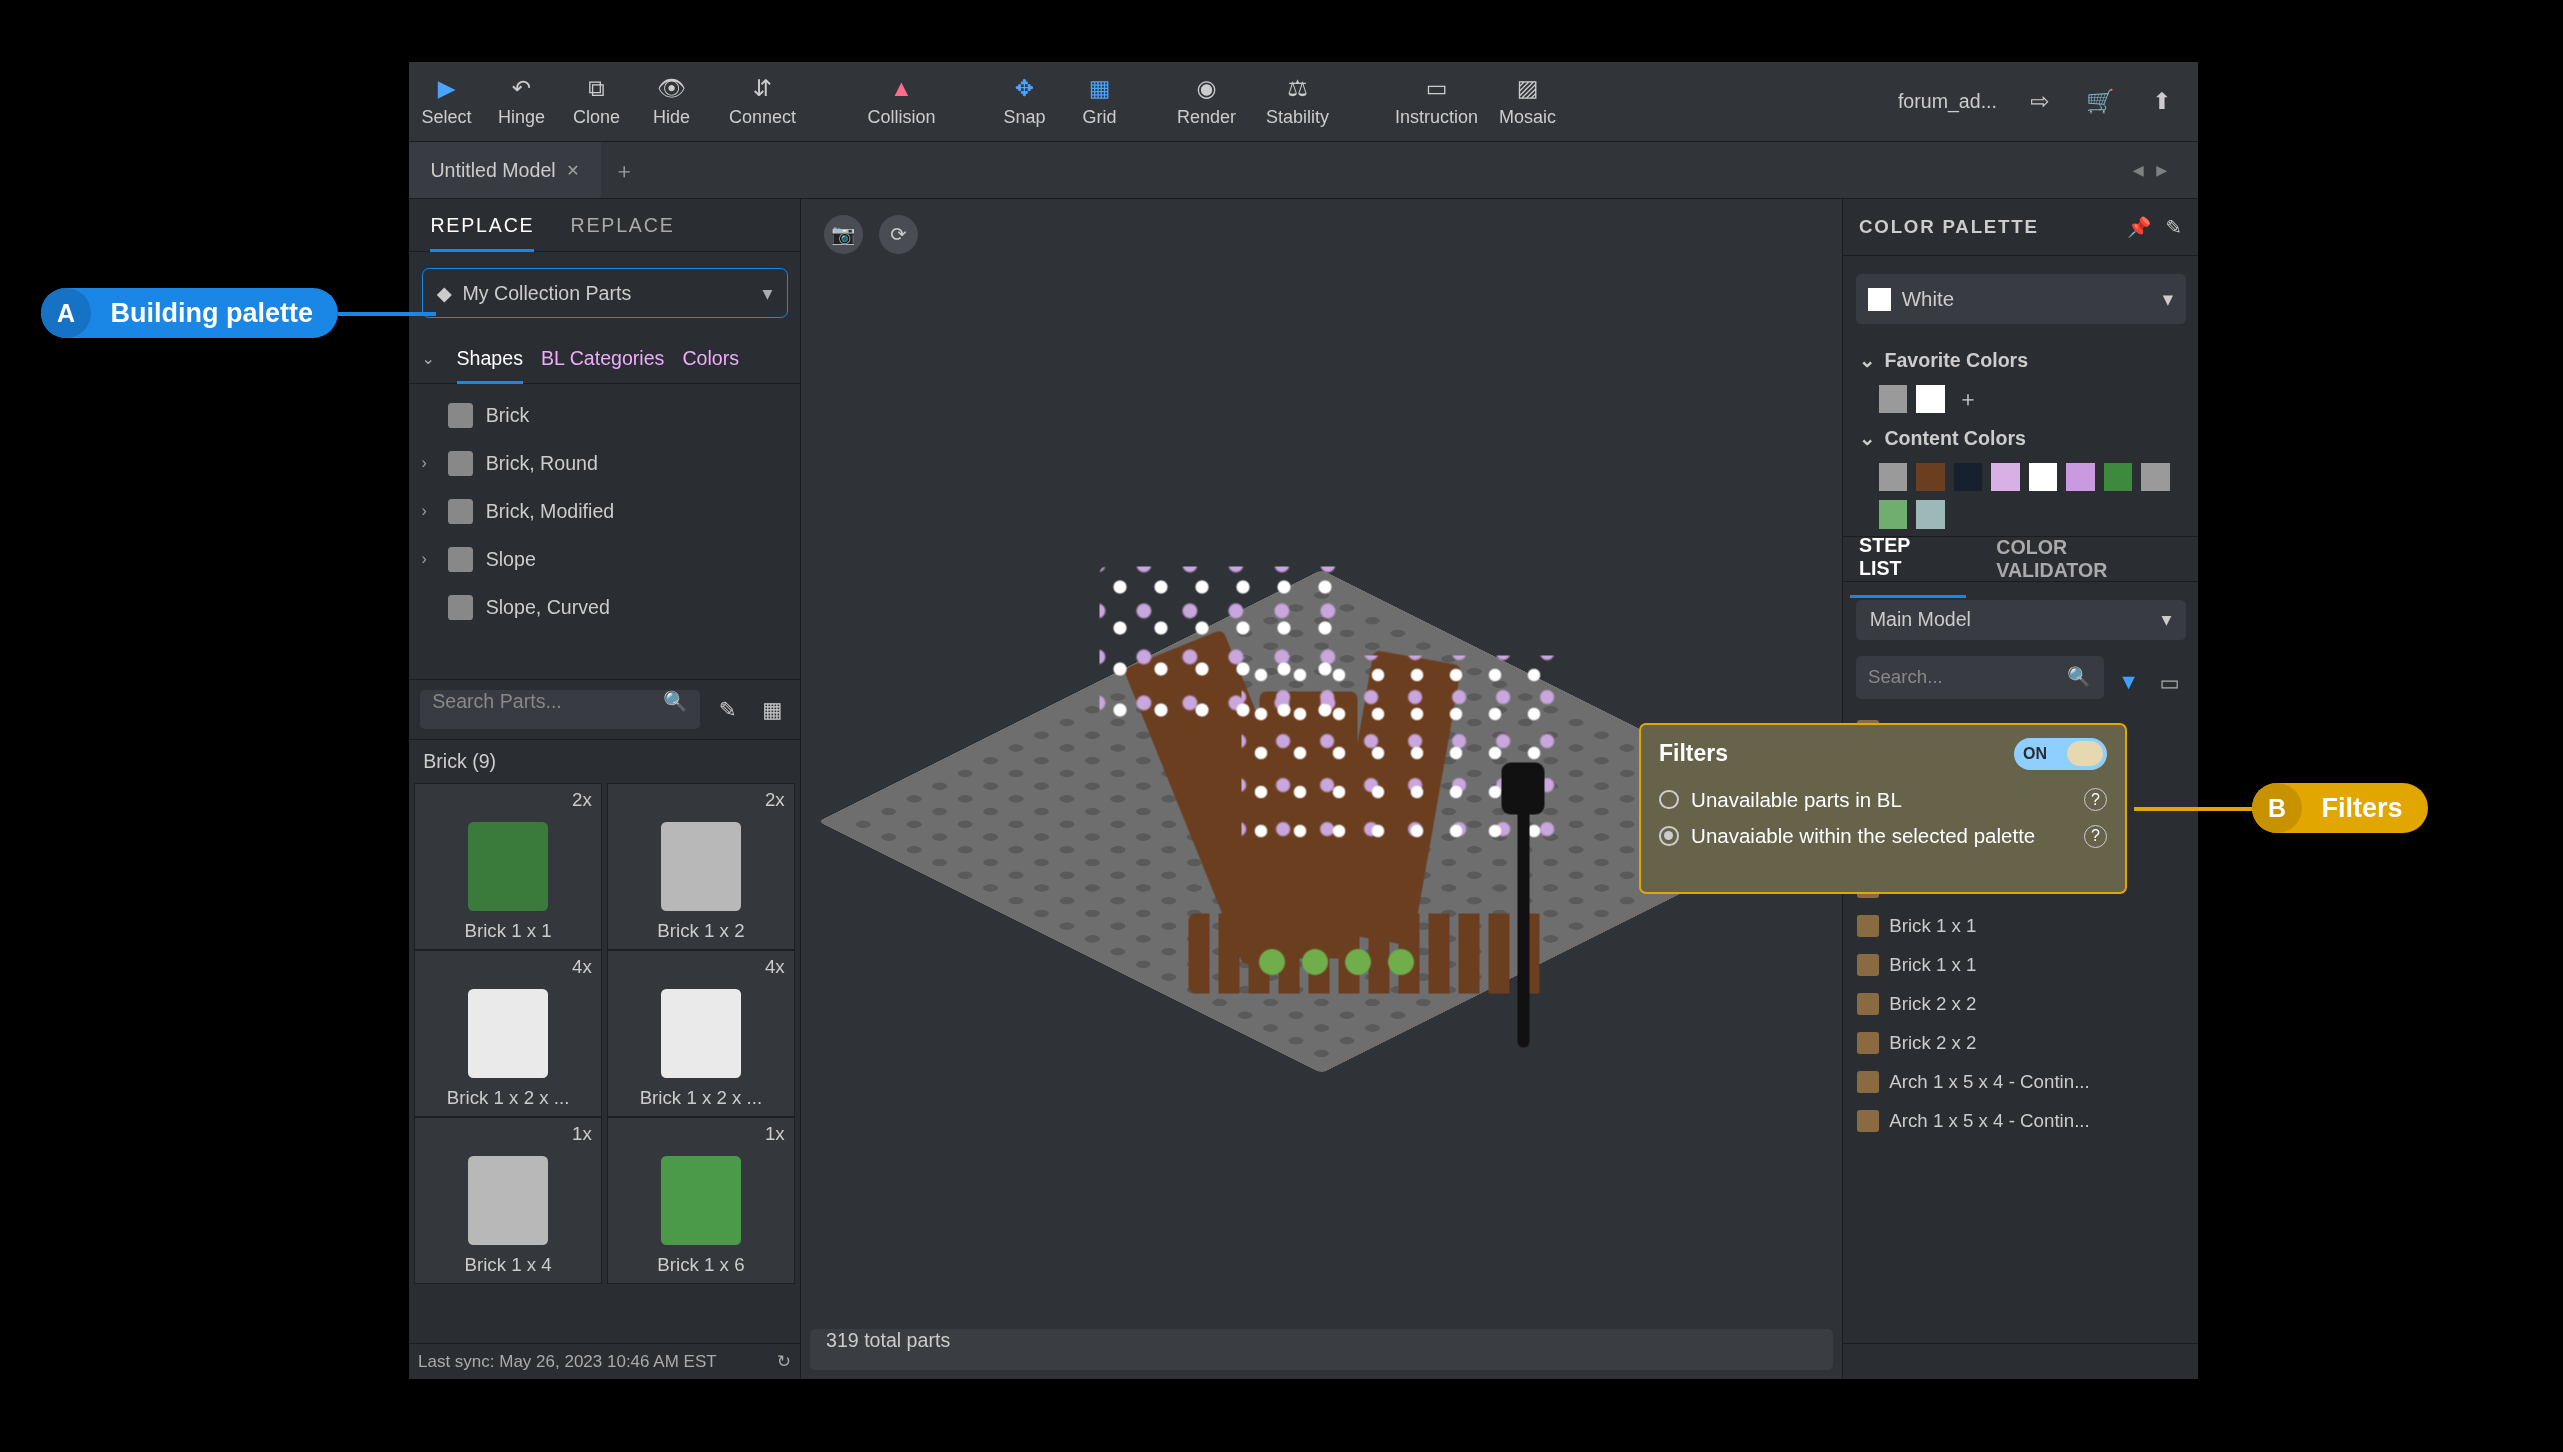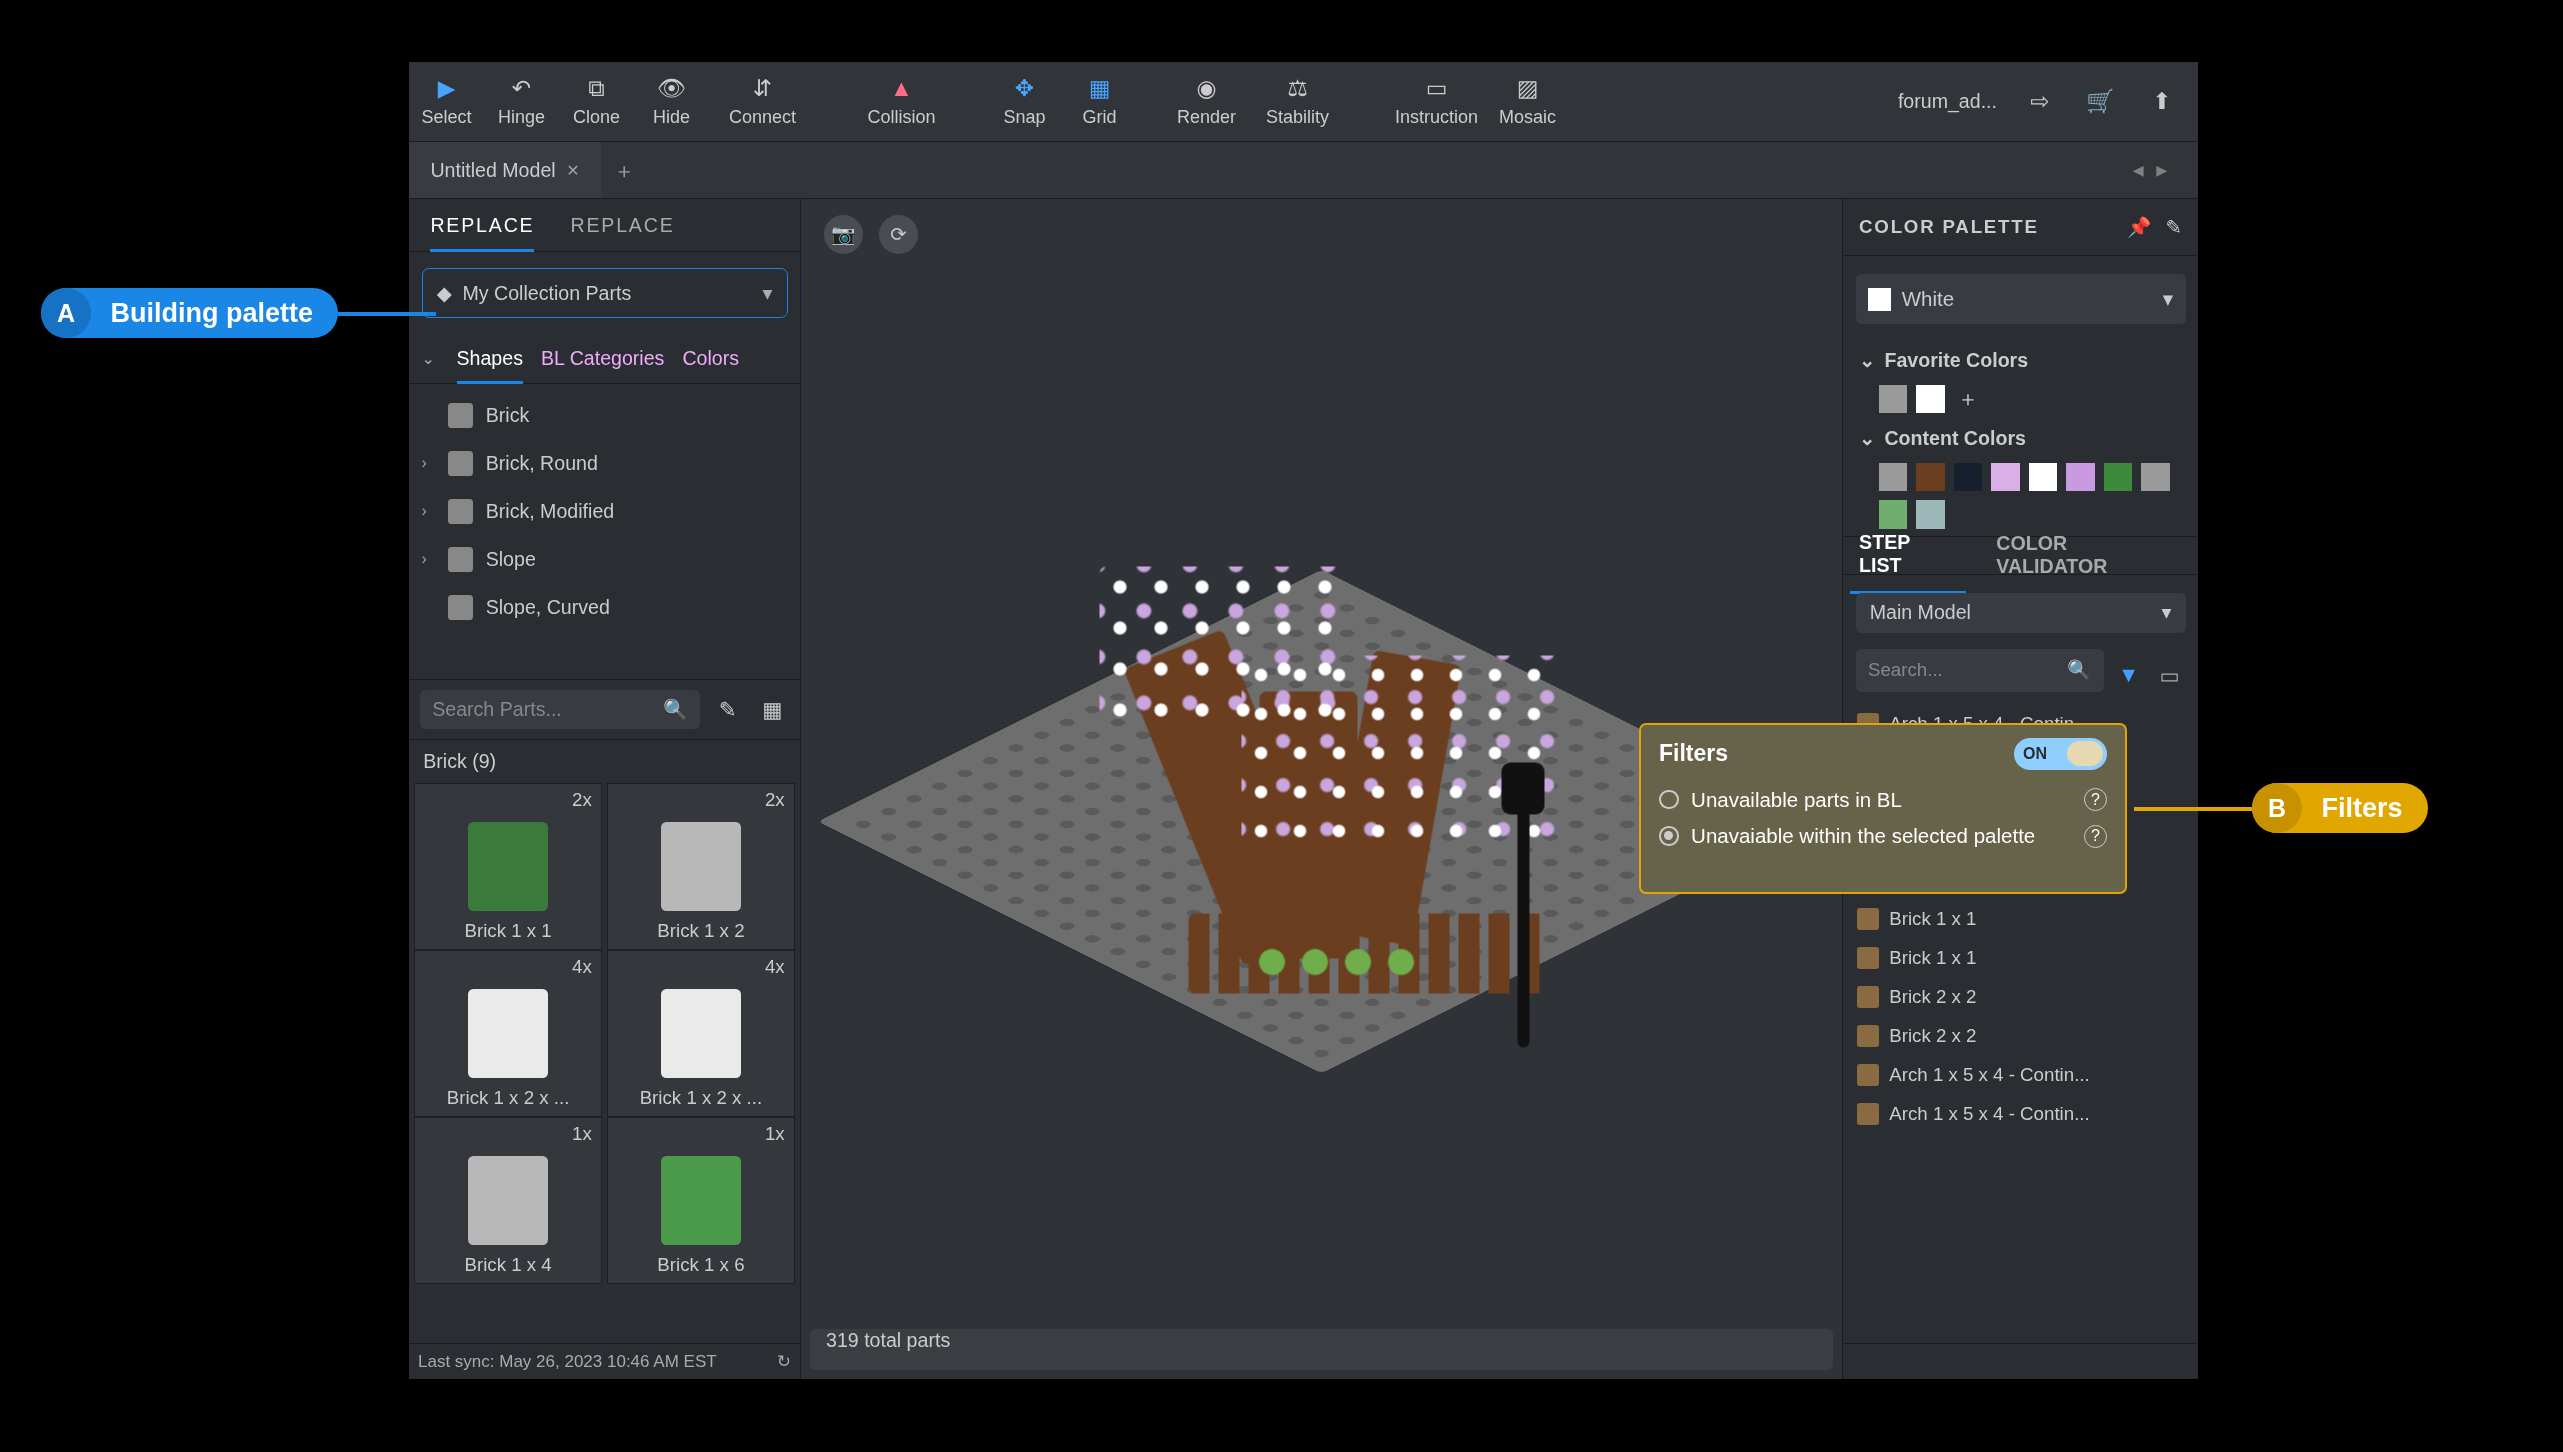--- a/index.html
+++ b/index.html
@@ -28,21 +28,21 @@
 .palettesel .dd{margin-left:auto;opacity:.8}
 .shapetabs{height:50px;display:flex;align-items:center;padding:0 12.5px;gap:18px;border-bottom:1.8px solid #1a1c1f;font-size:19.6px}
 .stab{color:#f0abfc}
 .stab.act{color:#fff;border-bottom:3.6px solid #1a87e6;padding-bottom:10.7px;padding-top:14.2px}
 .chev{font-size:16px;color:#aaa;margin-right:3.6px}
 .shapelist{height:295px;overflow:auto;padding:7.1px 0}
 .sitem{height:48px;display:flex;align-items:center;padding:0 12.5px;gap:12.5px;font-size:19.6px}
 .sitem .exp{width:14.2px;opacity:.7;font-size:16px}
 .sitem .ic{width:25px;height:25px;background:#888;border-radius:3.6px}
 .searchrow{height:61px;display:flex;align-items:center;padding:0 10.7px;gap:10.7px;border-top:1.8px solid #1a1c1f;border-bottom:1.8px solid #1a1c1f}
-.search{flex:1;height:39px;background:#383b41;border-radius:5.3px;display:flex;align-items:center;padding:0 12.5px;font-size:19.6px;color:#888}
+.search{flex:1;height:39px;background:#383b41;border-radius:5.3px;display:flex;align-items:flex-start;padding:0 12.5px;font-size:19.6px;color:#888}
 .search .mag{margin-left:auto}
 .ibtn{width:34px;height:34px;display:flex;align-items:center;justify-content:center;font-size:21.4px}
 .gridtitle{height:43px;display:flex;align-items:center;padding:0 14.2px;font-size:19.6px}
 .partgrid{flex:1;overflow:auto;padding:0 5.3px}
 .prow{display:flex;gap:5.3px}
 .pcard{flex:1;height:167px;background:#34373c;border:1.8px solid #1d1f22;display:flex;flex-direction:column;align-items:center;justify-content:flex-end;position:relative;font-size:18.7px;padding-bottom:7.1px}
 .pcard .qty{position:absolute;top:5.3px;right:9px;font-size:18.7px}
 .pcard .thumb{width:80px;height:89px;margin-bottom:9px}
 .sync{height:36px;display:flex;align-items:center;padding:0 9px;font-size:17px;color:#aaa;border-top:1.8px solid #1a1c1f}
 .sync .rf{margin-left:auto}
@@ -59,21 +59,21 @@
 .rheader .t{font-size:18.7px;letter-spacing:1.8px;font-weight:bold}
 .rheader .sp{margin-left:auto;display:flex;gap:14.2px;font-size:19.6px}
 .colorsel{margin:18px 12.5px;height:50px;background:#383b41;border-radius:5.3px;display:flex;align-items:center;padding:0 12.5px;gap:10.7px;font-size:20.5px}
 .colorsel .sw{width:23px;height:23px;background:#fff}
 .colorsel .dd{margin-left:auto}
 .section{padding:7.1px 16px}
 .sechead{display:flex;align-items:center;gap:9px;font-size:19.6px;font-weight:bold;margin-bottom:12.5px}
 .swrow{display:flex;gap:9px;padding-left:19.6px;flex-wrap:wrap}
 .sw{width:28.5px;height:28.5px}
 .sw.add{display:flex;align-items:center;justify-content:center;color:#ccc;font-size:21.4px;background:none}
-.rtabs{height:39px;display:flex;align-items:center;border-top:1.8px solid #1a1c1f;border-bottom:1.8px solid #1a1c1f;padding:0 7.1px;gap:21.4px}
+.rtabs{height:46px;display:flex;align-items:center;border-top:1.8px solid #1a1c1f;border-bottom:1.8px solid #1a1c1f;padding:0 7.1px;gap:21.4px}
 .rtab{font-size:19.6px;font-weight:bold;color:#aaa;padding:14.2px 9px}
 .rtab.act{color:#fff;border-bottom:3.6px solid #1a87e6}
 .stepsel{margin:18px 12.5px 9px;height:40px;background:#383b41;border-radius:5.3px;display:flex;align-items:center;padding:0 14.2px;font-size:19.6px}
 .stepsel .dd{margin-left:auto}
 .stepsearch{margin:7.1px 12.5px;height:43px;display:flex;align-items:flex-end;gap:9px}
 .stepsearch .sin{flex:1;height:100%;background:#383b41;border-radius:5.3px;display:flex;align-items:center;padding:0 12.5px;font-size:18.7px;color:#888}
 .stepsearch .sic{width:32px;height:32px;display:flex;align-items:center;justify-content:center;font-size:21.4px;color:#3fa0ff}
 .stepsearch .sic.g{color:#aaa}
 .steplist{flex:1;overflow:auto;padding:5.3px 7.1px}
 .stepitem{height:39px;display:flex;align-items:center;gap:10.7px;padding:0 7.1px;font-size:18.7px;color:#ccc}

